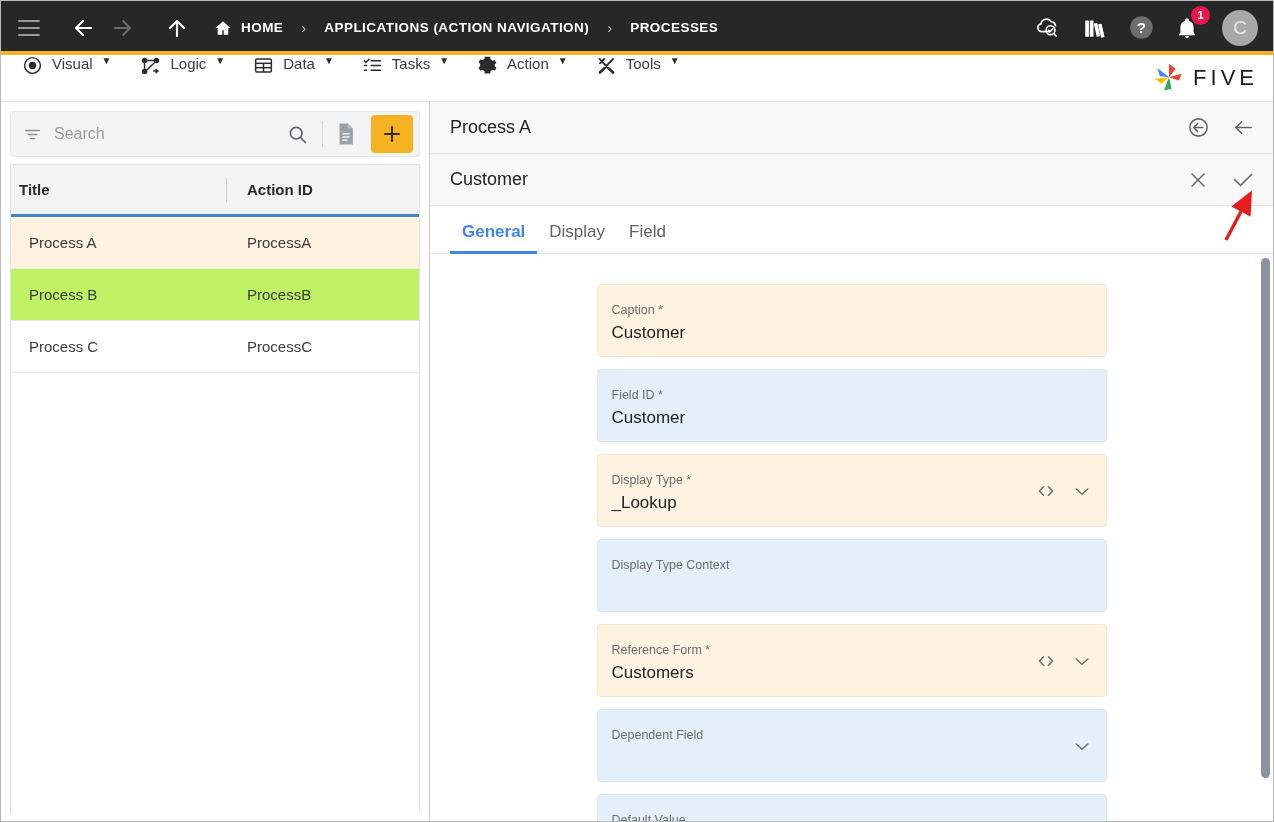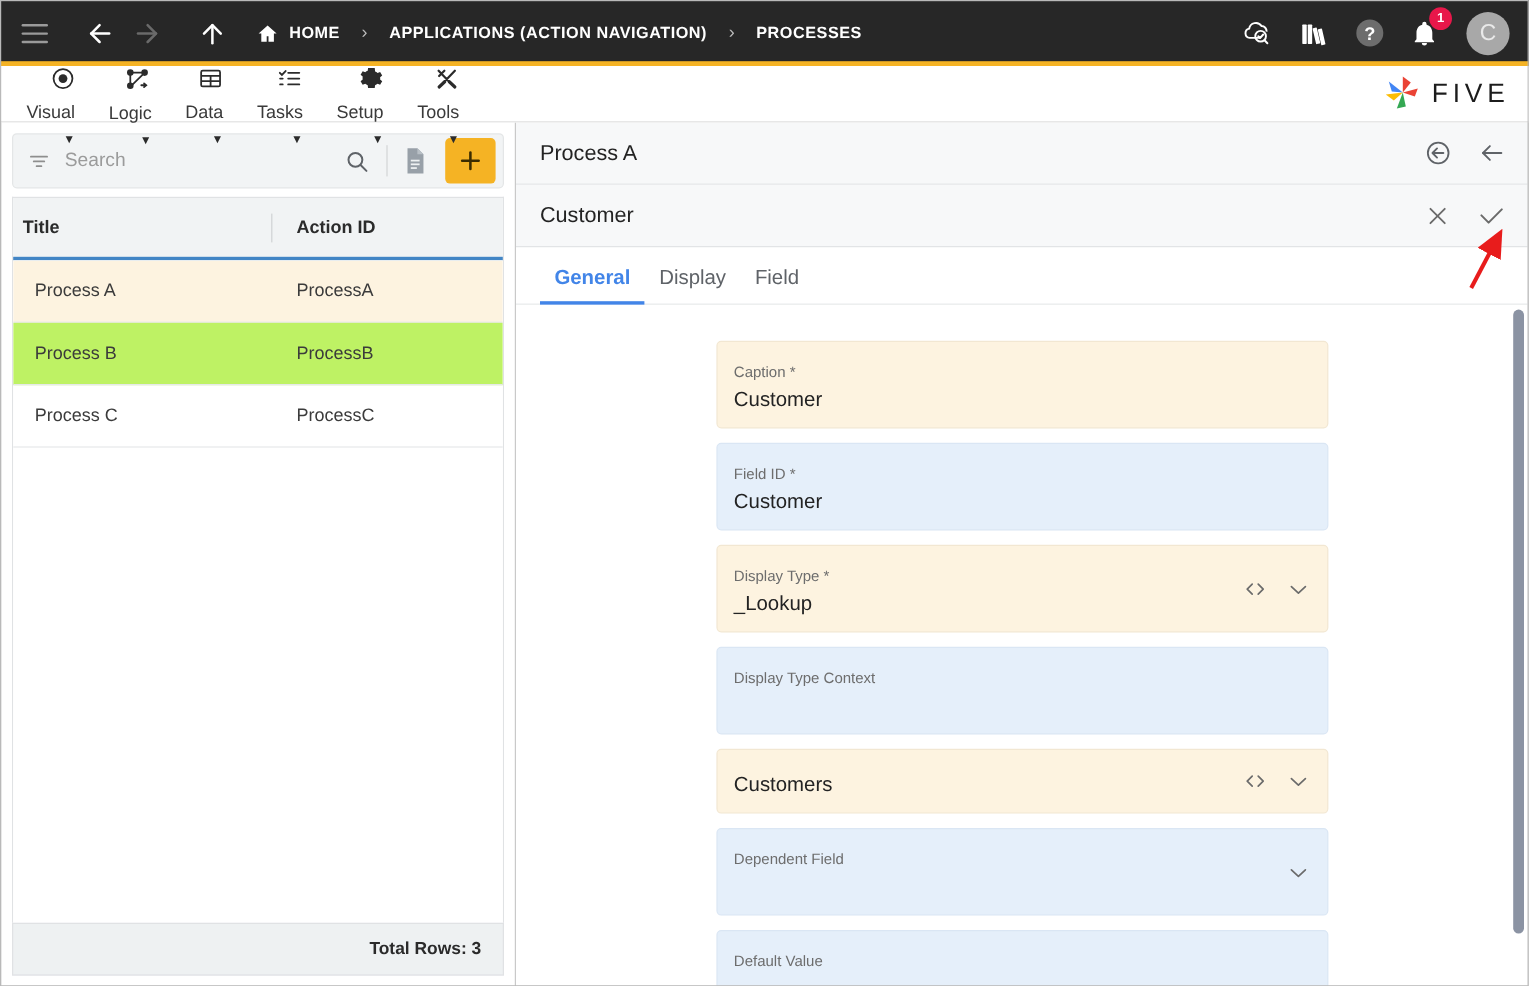--- a/index.html
+++ b/index.html
@@ -43,22 +43,22 @@
     display:flex; align-items:center; justify-content:center;
     font-size: 19px; color:#e9e9e9; cursor:pointer; margin-left: 4px;
   }
 
   
   .menubar {
     height: 47px; background:#fff; display:flex; align-items:center;
     padding-left: 14px; border-bottom: 1px solid #e2e2e2; position:relative;
   }
   .menu-item {
-    display:flex; align-items:flex-end; gap: 9px; padding: 0 20px 0 8px;
-    font-size: 15px; color:#3a3a3a; cursor:pointer; height:100%;flex-direction:column;
+    display:flex; align-items:flex-start; gap: 9px; padding: 0 20px 0 8px;
+    font-size: 15px; color:#3a3a3a; cursor:pointer; height:100%;
   }
   .menu-item .caret { font-size: 10px; color:#2b2b2b; }
   .menu-ic { display:flex; align-items:center; }
   .logo { margin-left:auto; margin-right: 16px; display:flex; align-items:center; gap:7px; }
   .logo-text { font-size: 22px; letter-spacing: 4px; color:#1c1c1c; font-weight: 400; }
 
   
   .body-split { display:flex; height: calc(822px - 55px - 47px); }
 
   
@@ -308,21 +308,21 @@
       <span>Tasks</span>
       <span class="caret">▼</span>
     </div>
 
     <div class="menu-item">
       <span class="menu-ic">
         <svg width="21" height="21" viewBox="0 0 24 24" fill="#2b2b2b">
           <path d="M12 8.4a3.6 3.6 0 1 0 0 7.2 3.6 3.6 0 0 0 0-7.2zm8.4 3.6c0-.5 0-1-.1-1.4l2-1.6-2-3.4-2.4 1a7.7 7.7 0 0 0-2.4-1.4L15.2 2H8.8l-.3 2.6a7.7 7.7 0 0 0-2.4 1.4l-2.4-1-2 3.4 2 1.6a9 9 0 0 0 0 2.9l-2 1.6 2 3.4 2.4-1c.7.6 1.5 1.1 2.4 1.4l.3 2.7h6.4l.3-2.7c.9-.3 1.7-.8 2.4-1.4l2.4 1 2-3.4-2-1.6c.1-.5.1-1 .1-1.5z"></path>
         </svg>
       </span>
-      <span>Setup</span>
+      <span>Action</span>
       <span class="caret">▼</span>
     </div>
 
     <div class="menu-item">
       <span class="menu-ic">
         <svg width="21" height="21" viewBox="0 0 24 24" fill="none" stroke="#2b2b2b" stroke-width="2.1" stroke-linecap="round">
           <path d="M4 4.5 15 16M9.5 4.5 4.5 9.5M19.5 4.5 8.5 16"></path>
           <path d="M14.2 15 19.5 20M9.8 15 4.5 20" stroke-width="3"></path>
         </svg>
       </span>
@@ -395,23 +395,20 @@
             </div>
             <div class="row alt">
               <div class="cell c1">Process B</div>
               <div class="cell c2">ProcessB</div>
             </div>
             <div class="row">
               <div class="cell c1">Process C</div>
               <div class="cell c2">ProcessC</div>
             </div>
           </div>
-        </div>
-        <div class="total-bar">
-          <span class="total-txt">Total Rows: 3</span>
         </div>
         <div class="left-foot"></div>
       </div>
     </div>
 
     <div class="right-panel">
 
       <div class="rp-header">
         <span class="rp-title">Process A</span>
         <div class="rp-icons">
@@ -490,20 +487,21 @@
               </span>
             </div>
           </div>
 
           <div class="field blue">
             <div class="f-label">Display Type Context</div>
             <div class="f-value f-empty"></div>
           </div>
 
           <div class="field cream">
+            <div class="f-label">Reference Form *</div>
             <div class="f-value">Customers</div>
             <div class="f-icons">
               <span class="f-ic">
                 <svg width="20" height="20" viewBox="0 0 24 24" fill="none" stroke="#6b6b6b" stroke-width="1.7" stroke-linecap="round" stroke-linejoin="round">
                   <polyline points="9 7 4 12 9 17"></polyline>
                     <polyline points="15 7 20 12 15 17"></polyline>
                 </svg>
               </span>
               <span class="f-ic">
                 <svg width="20" height="20" viewBox="0 0 24 24" fill="none" stroke="#6b6b6b" stroke-width="1.7" stroke-linecap="round" stroke-linejoin="round">

